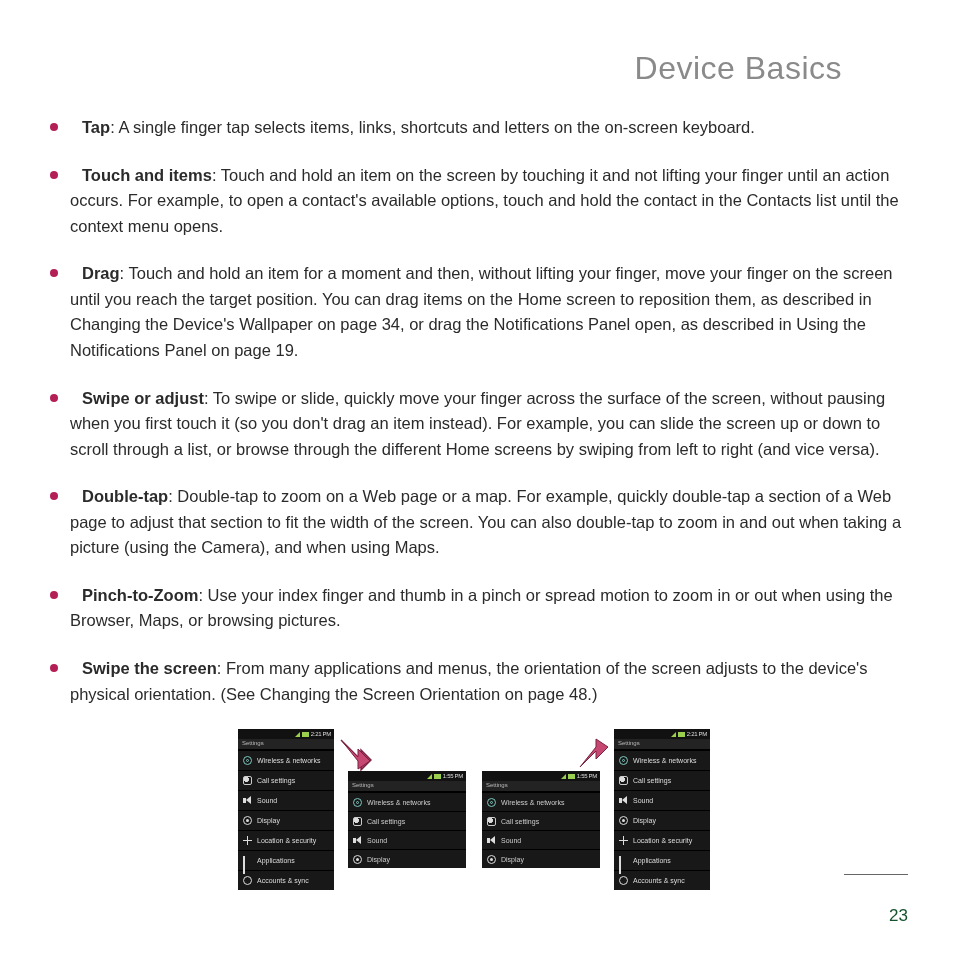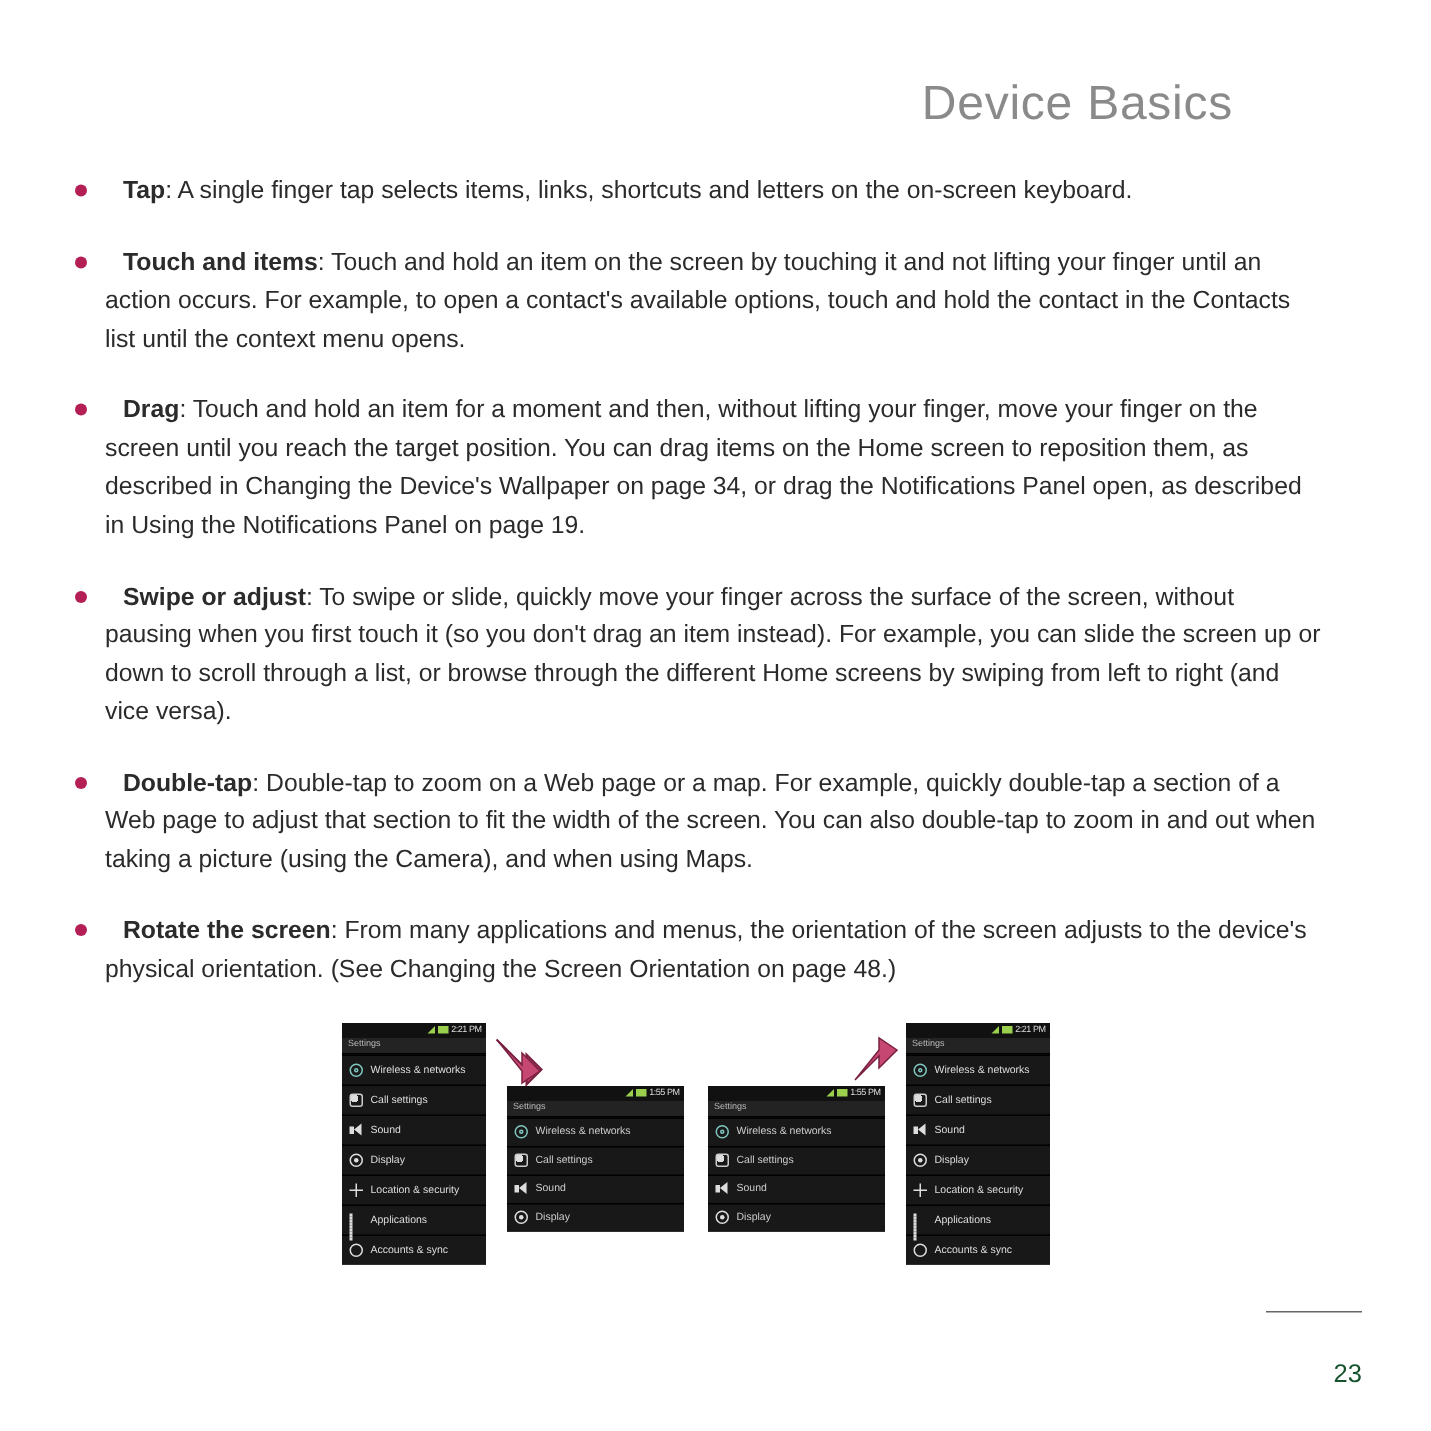--- a/index.html
+++ b/index.html
@@ -1,17 +1,17 @@
 <!DOCTYPE html>
 <html><head>
 <meta charset="utf-8">
 <style>
   * { box-sizing: border-box; margin: 0; padding: 0; }
   html, body { width: 954px; height: 954px; background: #fff; font-family: "Segoe UI", "Helvetica Neue", Arial, sans-serif; color: #222; }
-  .page { position: relative; width: 954px; height: 954px; padding: 50px 72px 38px 46px; }
+  .page { position: relative; width: 954px; height: 954px; padding: 50px 52px 38px 46px; }
   .title { color: #8a8a8a; font-size: 32px; font-weight: 400; text-align: right; letter-spacing: 0.5px; margin-right: 60px; margin-bottom: 28px; }
   .content { margin-left: 0; }
   ul.gestures { list-style: none; }
   ul.gestures > li { position: relative; padding-left: 24px; margin-bottom: 22px; font-size: 16.5px; line-height: 1.55; color: #2b2b2b; }
   ul.gestures > li::before {
     content: ""; position: absolute; left: 4px; top: 8px;
     width: 8px; height: 8px; border-radius: 50%; background: #b41f56;
   }
   .term { font-weight: 700; margin-left: 12px; }
   .figures { display: flex; justify-content: center; align-items: flex-start; gap: 16px; margin-top: 10px; }
@@ -60,21 +60,22 @@
 
   <h1 class="title">Device Basics</h1>
 
   <div class="content">
     <ul class="gestures">
       <li><span class="term">Tap</span><span>: A single finger tap selects items, links, shortcuts and letters on the on-screen keyboard.</span></li>
       <li><span class="term">Touch and items</span><span>: Touch and hold an item on the screen by touching it and not lifting your finger until an action occurs. For example, to open a contact's available options, touch and hold the contact in the Contacts list until the context menu opens.</span></li>
       <li><span class="term">Drag</span><span>: Touch and hold an item for a moment and then, without lifting your finger, move your finger on the screen until you reach the target position. You can drag items on the Home screen to reposition them, as described in Changing the Device's Wallpaper on page 34, or drag the Notifications Panel open, as described in Using the Notifications Panel on page 19.</span></li>
       <li><span class="term">Swipe or adjust</span><span>: To swipe or slide, quickly move your finger across the surface of the screen, without pausing when you first touch it (so you don't drag an item instead). For example, you can slide the screen up or down to scroll through a list, or browse through the different Home screens by swiping from left to right (and vice versa).</span></li>
       <li><span class="term">Double-tap</span><span>: Double-tap to zoom on a Web page or a map. For example, quickly double-tap a section of a Web page to adjust that section to fit the width of the screen. You can also double-tap to zoom in and out when taking a picture (using the Camera), and when using Maps.</span></li>
-      <li><span class="term">Rotate the screen</span><span>: From many applications and menus, the orientation of the screen adjusts to the device's physical orientation. (See Changing the Screen Orientation on page 48.)</span></li>
+      <li><span class="term">Pinch-to-Zoom</span><span>: Use your index finger and thumb in a pinch or spread motion to zoom in or out when using the Browser, Maps, or browsing pictures.</span></li>
+      <li><span class="term">Swipe the screen</span><span>: From many applications and menus, the orientation of the screen adjusts to the device's physical orientation. (See Changing the Screen Orientation on page 48.)</span></li>
     </ul>
   </div>
 
   <div class="figures">
 
     <div class="fig-group">
       <div class="phone">
         <div class="statusbar">
           <span class="sig"></span>
           <span class="batt"></span>

